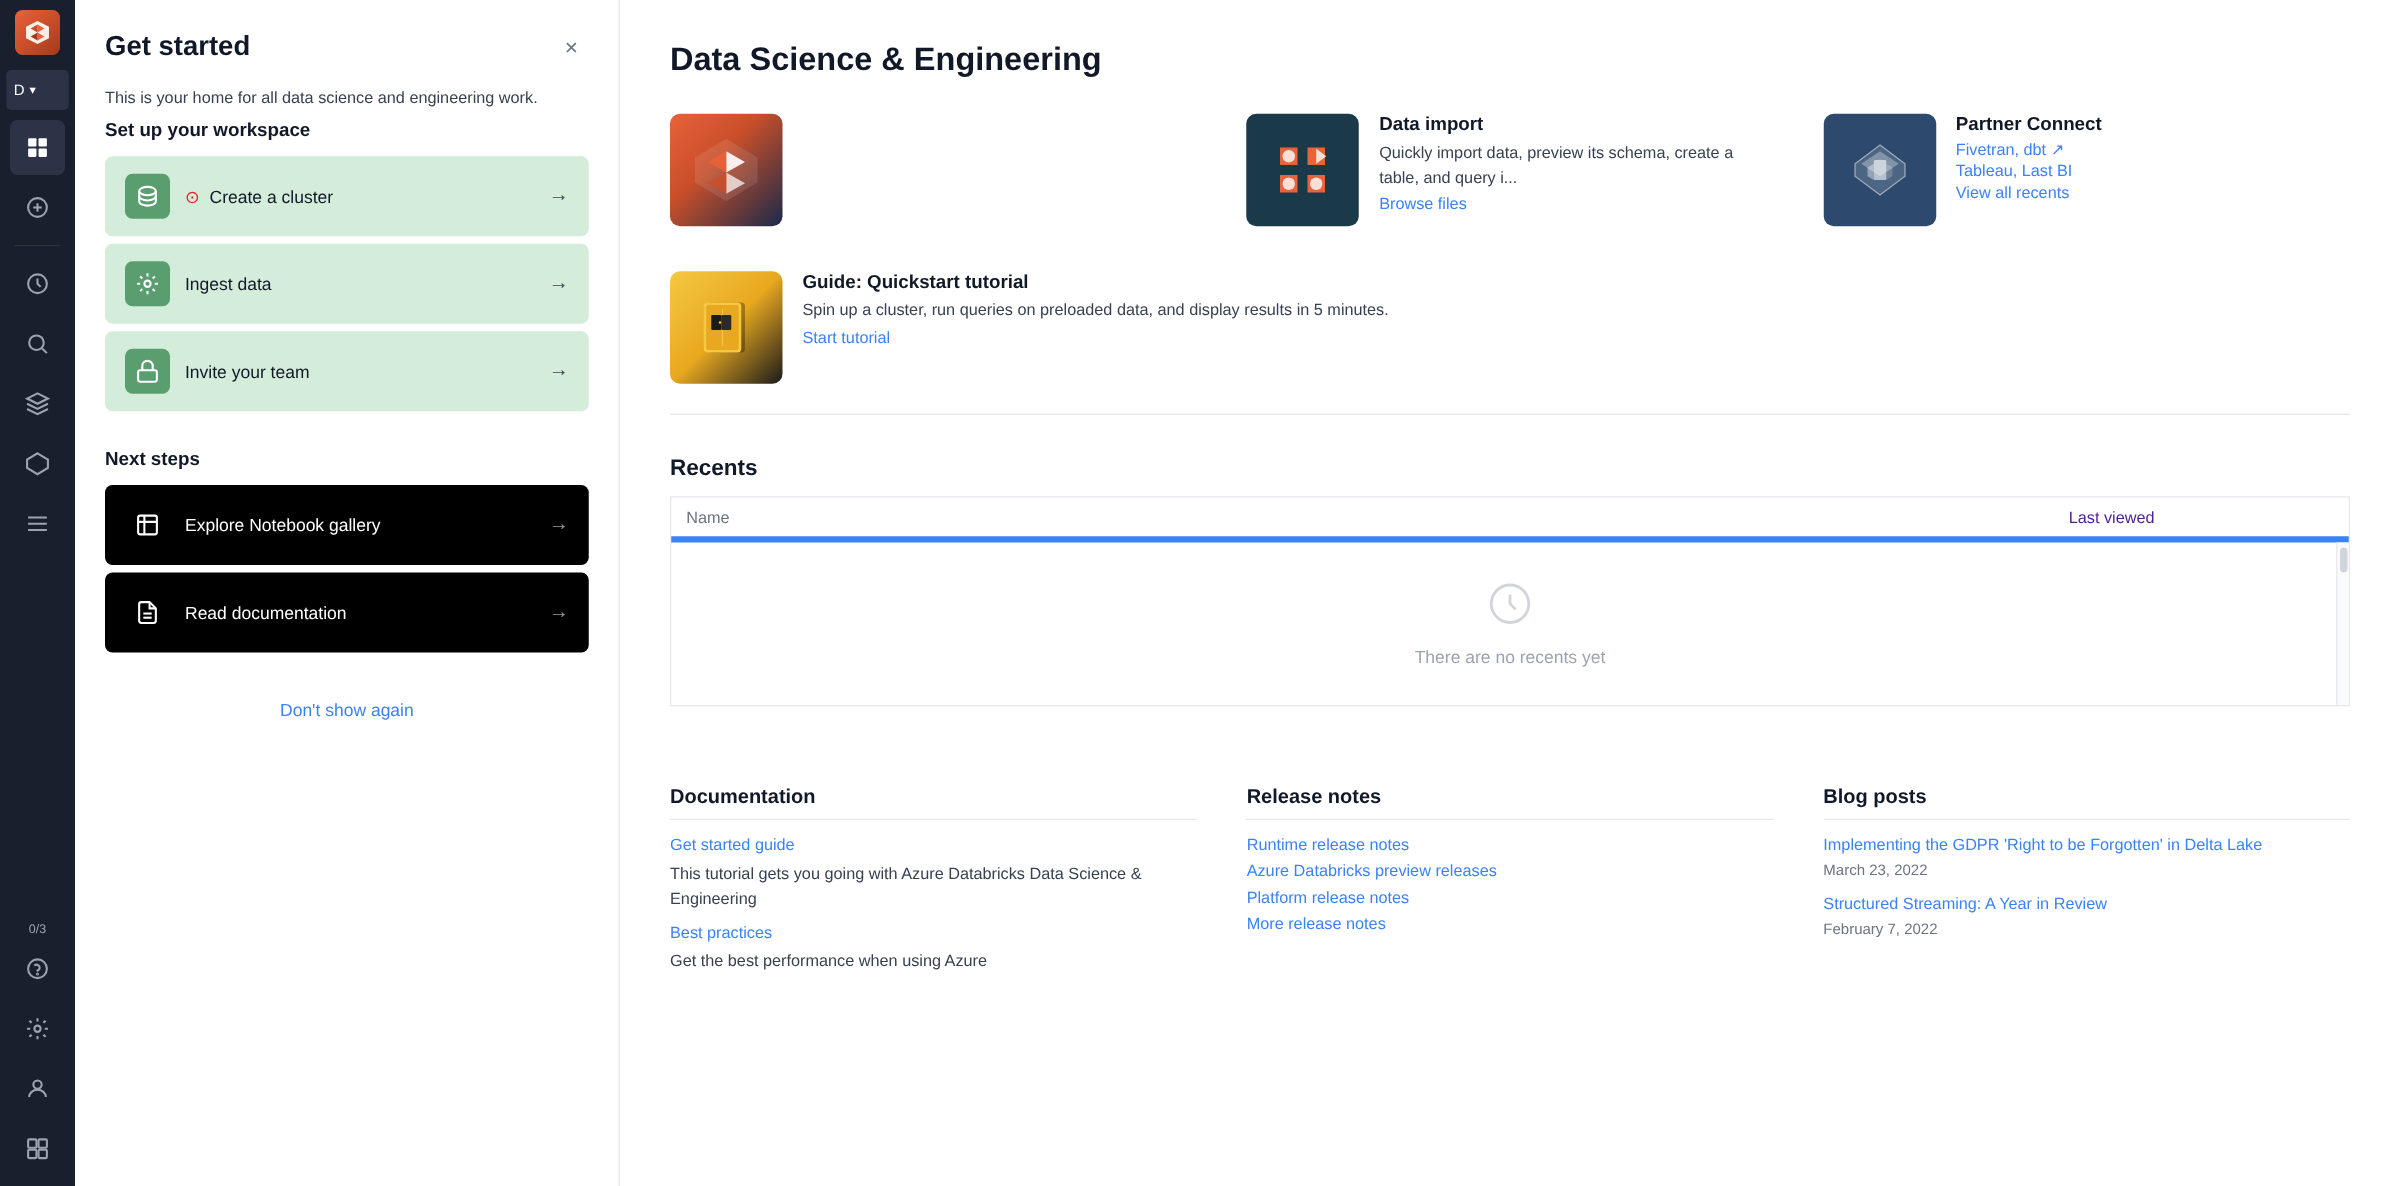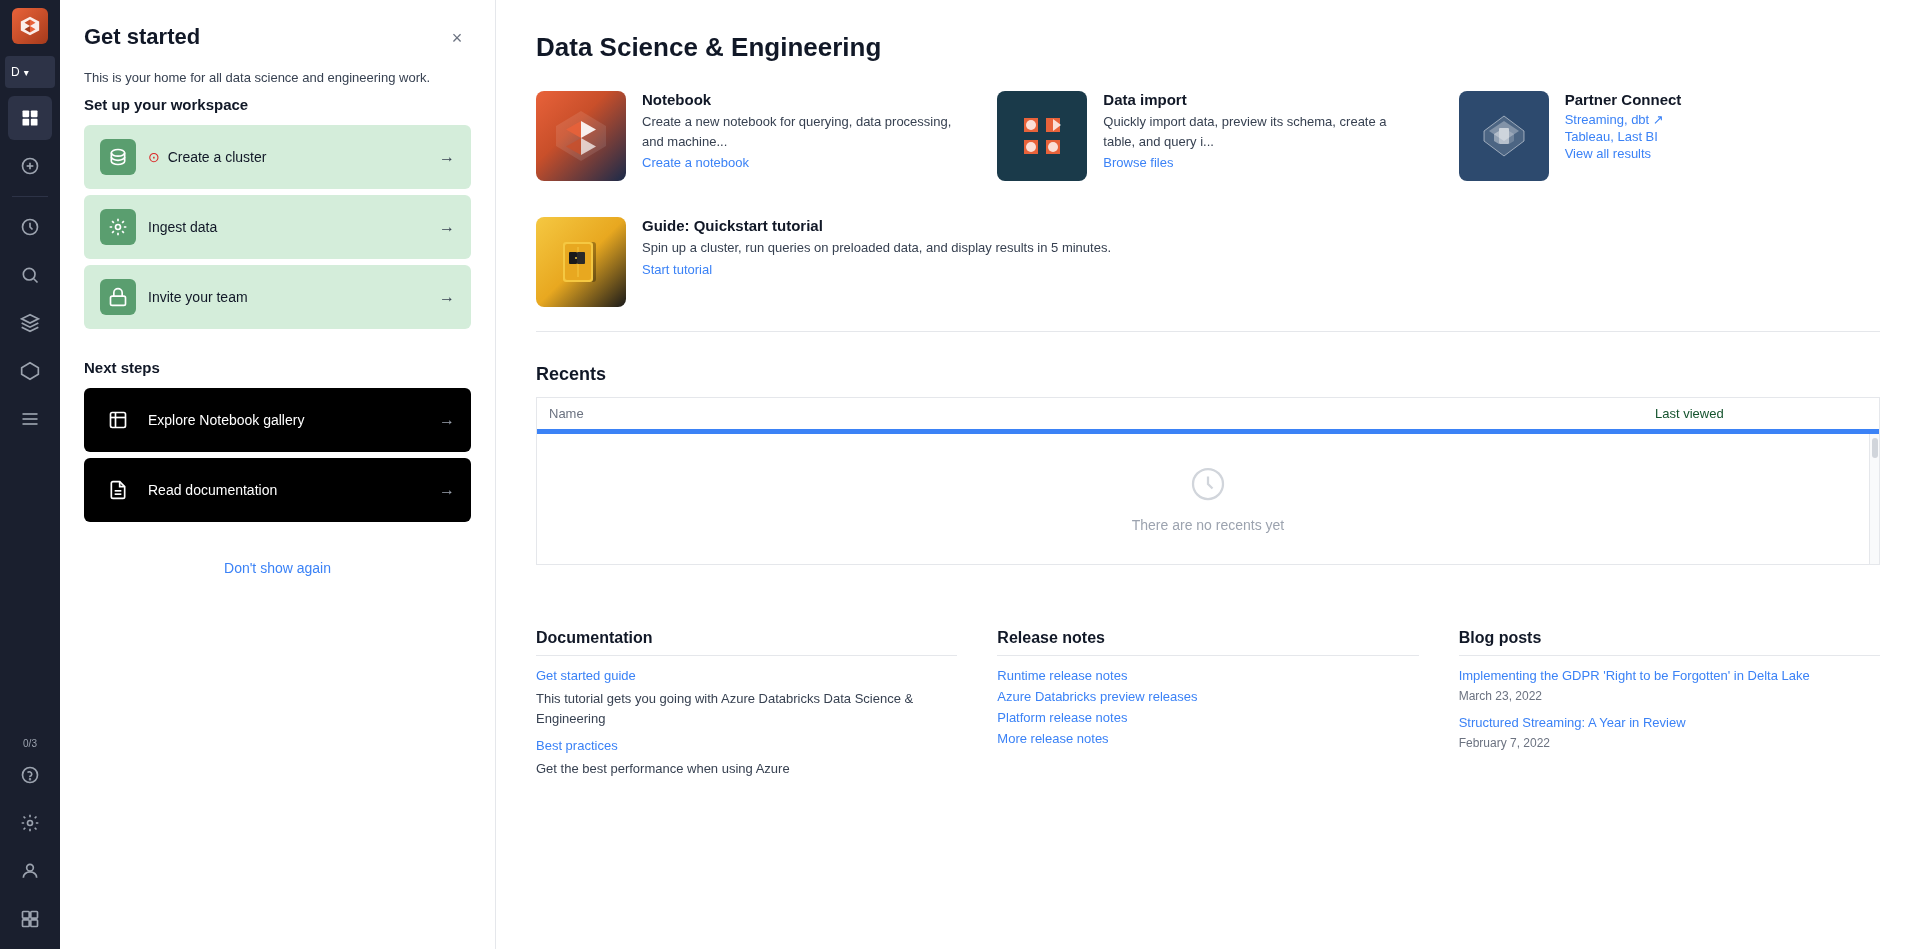--- a/index.html
+++ b/index.html
@@ -234,21 +234,21 @@
 
     
     .recents-section { margin-bottom: 40px; }
     .recents-title { font-size: 18px; font-weight: 600; color: #111827; margin-bottom: 12px; }
     .recents-header-row {
       display: flex;
       border-bottom: 5px solid #3b82f6;
       padding: 8px 12px;
     }
     .recents-col-name { flex: 1; font-size: 13px; color: #6b7280; font-weight: 500; }
-    .recents-col-viewed { width: 200px; font-size: 13px; color: #14532d; font-weight: 500; }
+    .recents-col-viewed { width: 200px; font-size: 13px; color: #4c1d95; font-weight: 500; }
 
     
     .bottom-grid {
       display: grid;
       grid-template-columns: 1fr 1fr 1fr;
       gap: 40px;
       padding-top: 24px;
     }
     .bottom-col-title {
       font-size: 16px;
@@ -451,25 +451,20 @@
       <div class="card-content">
         <div class="card-thumb card-thumb-notebook">
           <svg width="60" height="60" viewBox="0 0 60 60">
             <polygon points="30,5 55,20 55,40 30,55 5,40 5,20" fill="rgba(255,255,255,0.1)"></polygon>
             <polygon points="30,15 45,23.5 30,32" fill="#fff" opacity="0.9"></polygon>
             <polygon points="30,32 15,23.5 30,15" fill="#e8623a" opacity="0.9"></polygon>
             <polygon points="30,32 45,40.5 30,49" fill="rgba(255,255,255,0.7)"></polygon>
             <polygon points="30,32 30,49 15,40.5" fill="#c94f2a" opacity="0.8"></polygon>
           </svg>
         </div>
-        <div class="card-info">
-          <div class="card-title">Notebook</div>
-          <div class="card-desc">Create a new notebook for querying, data processing, and machine...</div>
-          <a class="card-link">Create a notebook</a>
-        </div>
       </div>
     </div>
 
     <div class="card-item">
       <div class="card-content">
         <div class="card-thumb card-thumb-dataimport">
           <svg width="60" height="60" viewBox="0 0 60 60">
 
             <rect x="12" y="12" width="14" height="14" fill="#e8623a"></rect>
             <rect x="34" y="12" width="14" height="14" fill="#e8623a"></rect>
@@ -499,23 +494,23 @@
             <polygon points="30,10 50,25 50,35 30,50 10,35 10,25" fill="rgba(255,255,255,0.15)" stroke="rgba(255,255,255,0.5)" stroke-width="1"></polygon>
             <polygon points="30,15 45,25 30,35 15,25" fill="rgba(255,255,255,0.3)"></polygon>
             <rect x="25" y="22" width="10" height="16" fill="rgba(255,255,255,0.6)" rx="1"></rect>
             <polygon points="20,28 25,25 25,38 20,35" fill="rgba(255,255,255,0.4)"></polygon>
             <polygon points="40,28 35,25 35,38 40,35" fill="rgba(255,255,255,0.2)"></polygon>
           </svg>
         </div>
         <div class="card-info">
           <div class="card-title">Partner Connect</div>
           <div class="card-links">
-            <a class="card-link">Streaming, dbt ↗</a>
+            <a class="card-link">Fivetran, dbt ↗</a>
             <a class="card-link">Tableau, Last BI</a>
-            <a class="card-link">View all results</a>
+            <a class="card-link">View all recents</a>
           </div>
         </div>
       </div>
     </div>
   </div>
 
   <div class="guide-row">
     <div class="guide-thumb">
       <svg width="60" height="60" viewBox="0 0 60 60">
 

